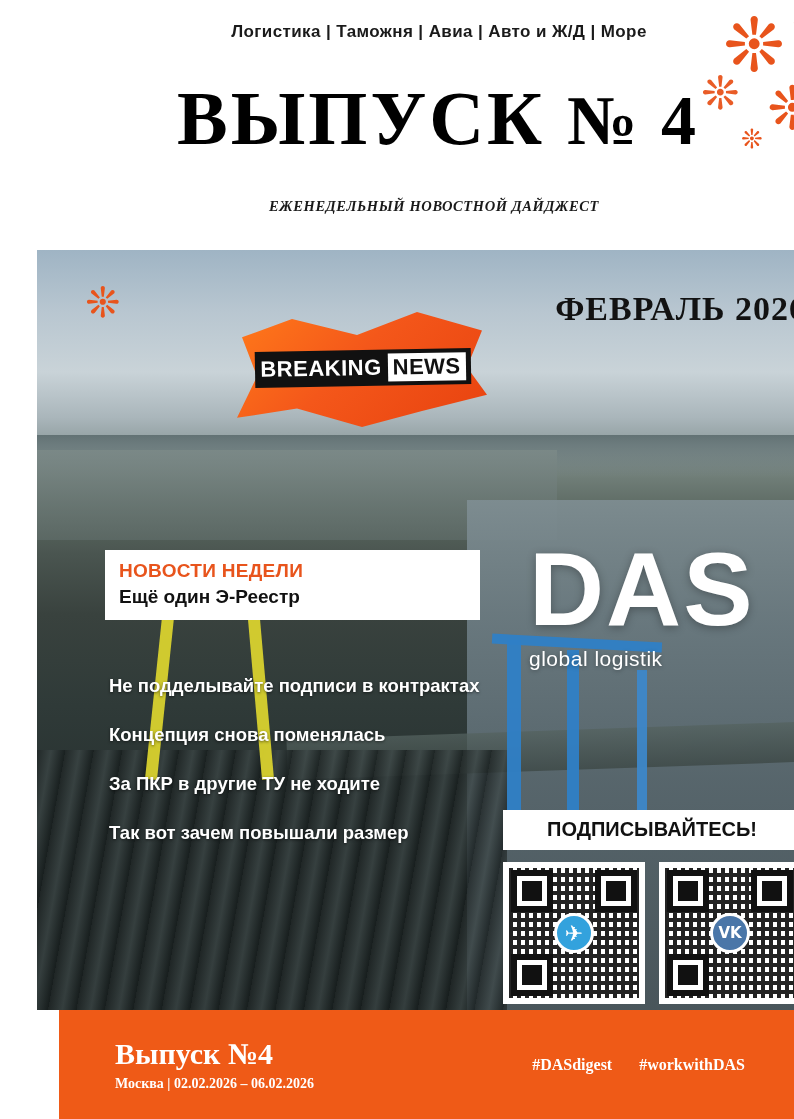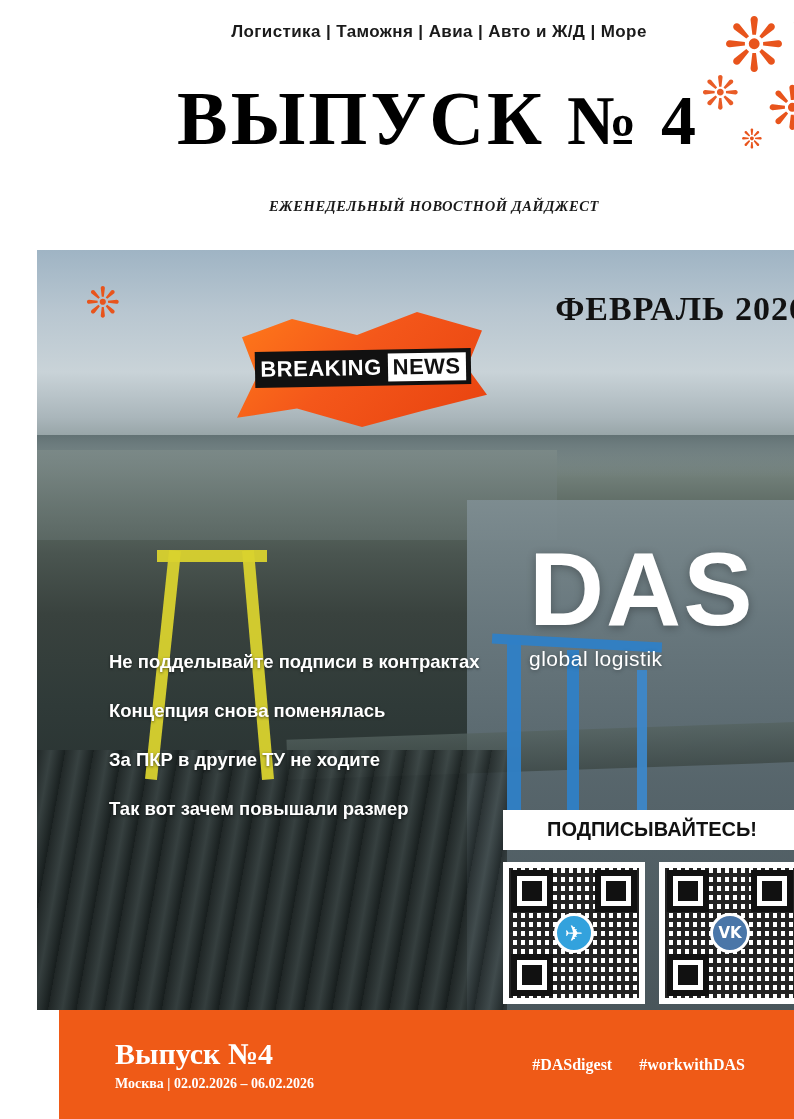--- a/index.html
+++ b/index.html
@@ -231,20 +231,21 @@
     top: 400px;
     width: 380px;
   }
   .headline {
     color: #ffffff;
     font-weight: bold;
     font-size: 18.5px;
     line-height: 1.25;
     margin-bottom: 26px;
     text-shadow: 0 1px 3px rgba(0,0,0,.55);
+    margin-top: 24px;
   }
 
   
   .das-logo {
     position: absolute;
     right: 42px;
     top: 290px;
     width: 260px;
     text-align: left;
   }
@@ -420,20 +421,24 @@
     <div class="hero-date">ФЕВРАЛЬ 2026</div>
 
     <div class="breaking">
       <div class="breaking-burst"></div>
       <div class="breaking-bar">
         <span class="breaking-word1">BREAKING</span>
         <span class="breaking-word2">NEWS</span>
       </div>
     </div>
 
+    <div class="news-box">
+      <div class="news-box-kicker">НОВОСТИ НЕДЕЛИ</div>
+      <div class="news-box-title">Ещё один Э-Реестр</div>
+    </div>
 
     <div class="headlines">
       <div class="headline">Не подделывайте подписи в контрактах</div>
       <div class="headline">Концепция снова поменялась</div>
       <div class="headline">За ПКР в другие ТУ не ходите</div>
       <div class="headline">Так вот зачем повышали размер</div>
     </div>
 
     <div class="das-logo">
       <div class="das-word">DAS</div>

